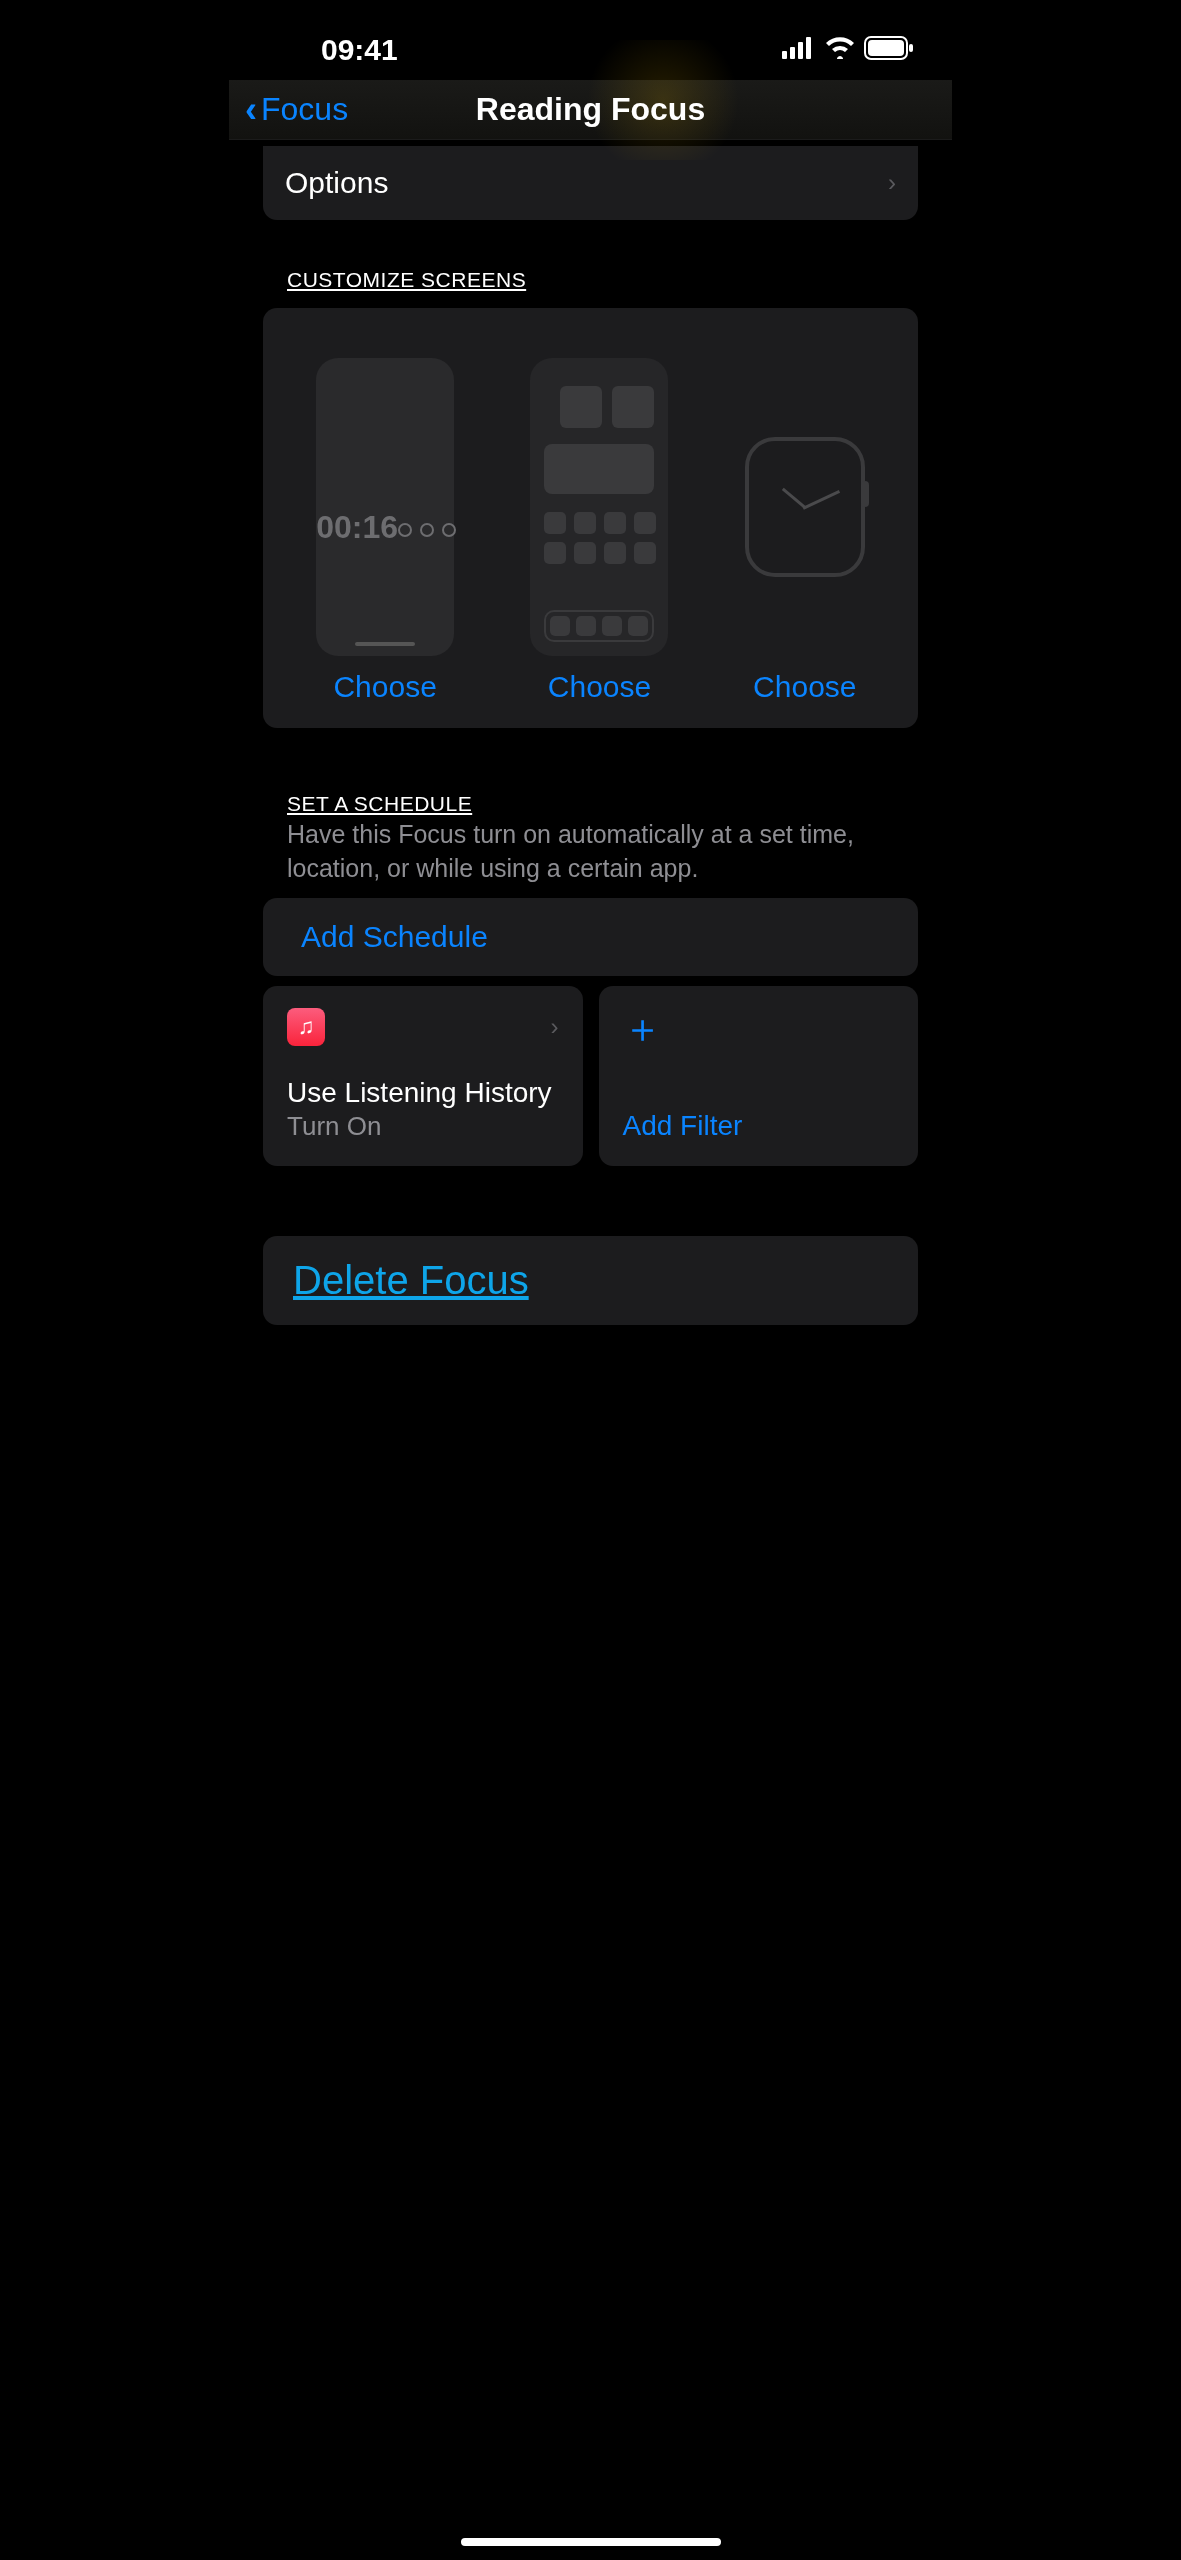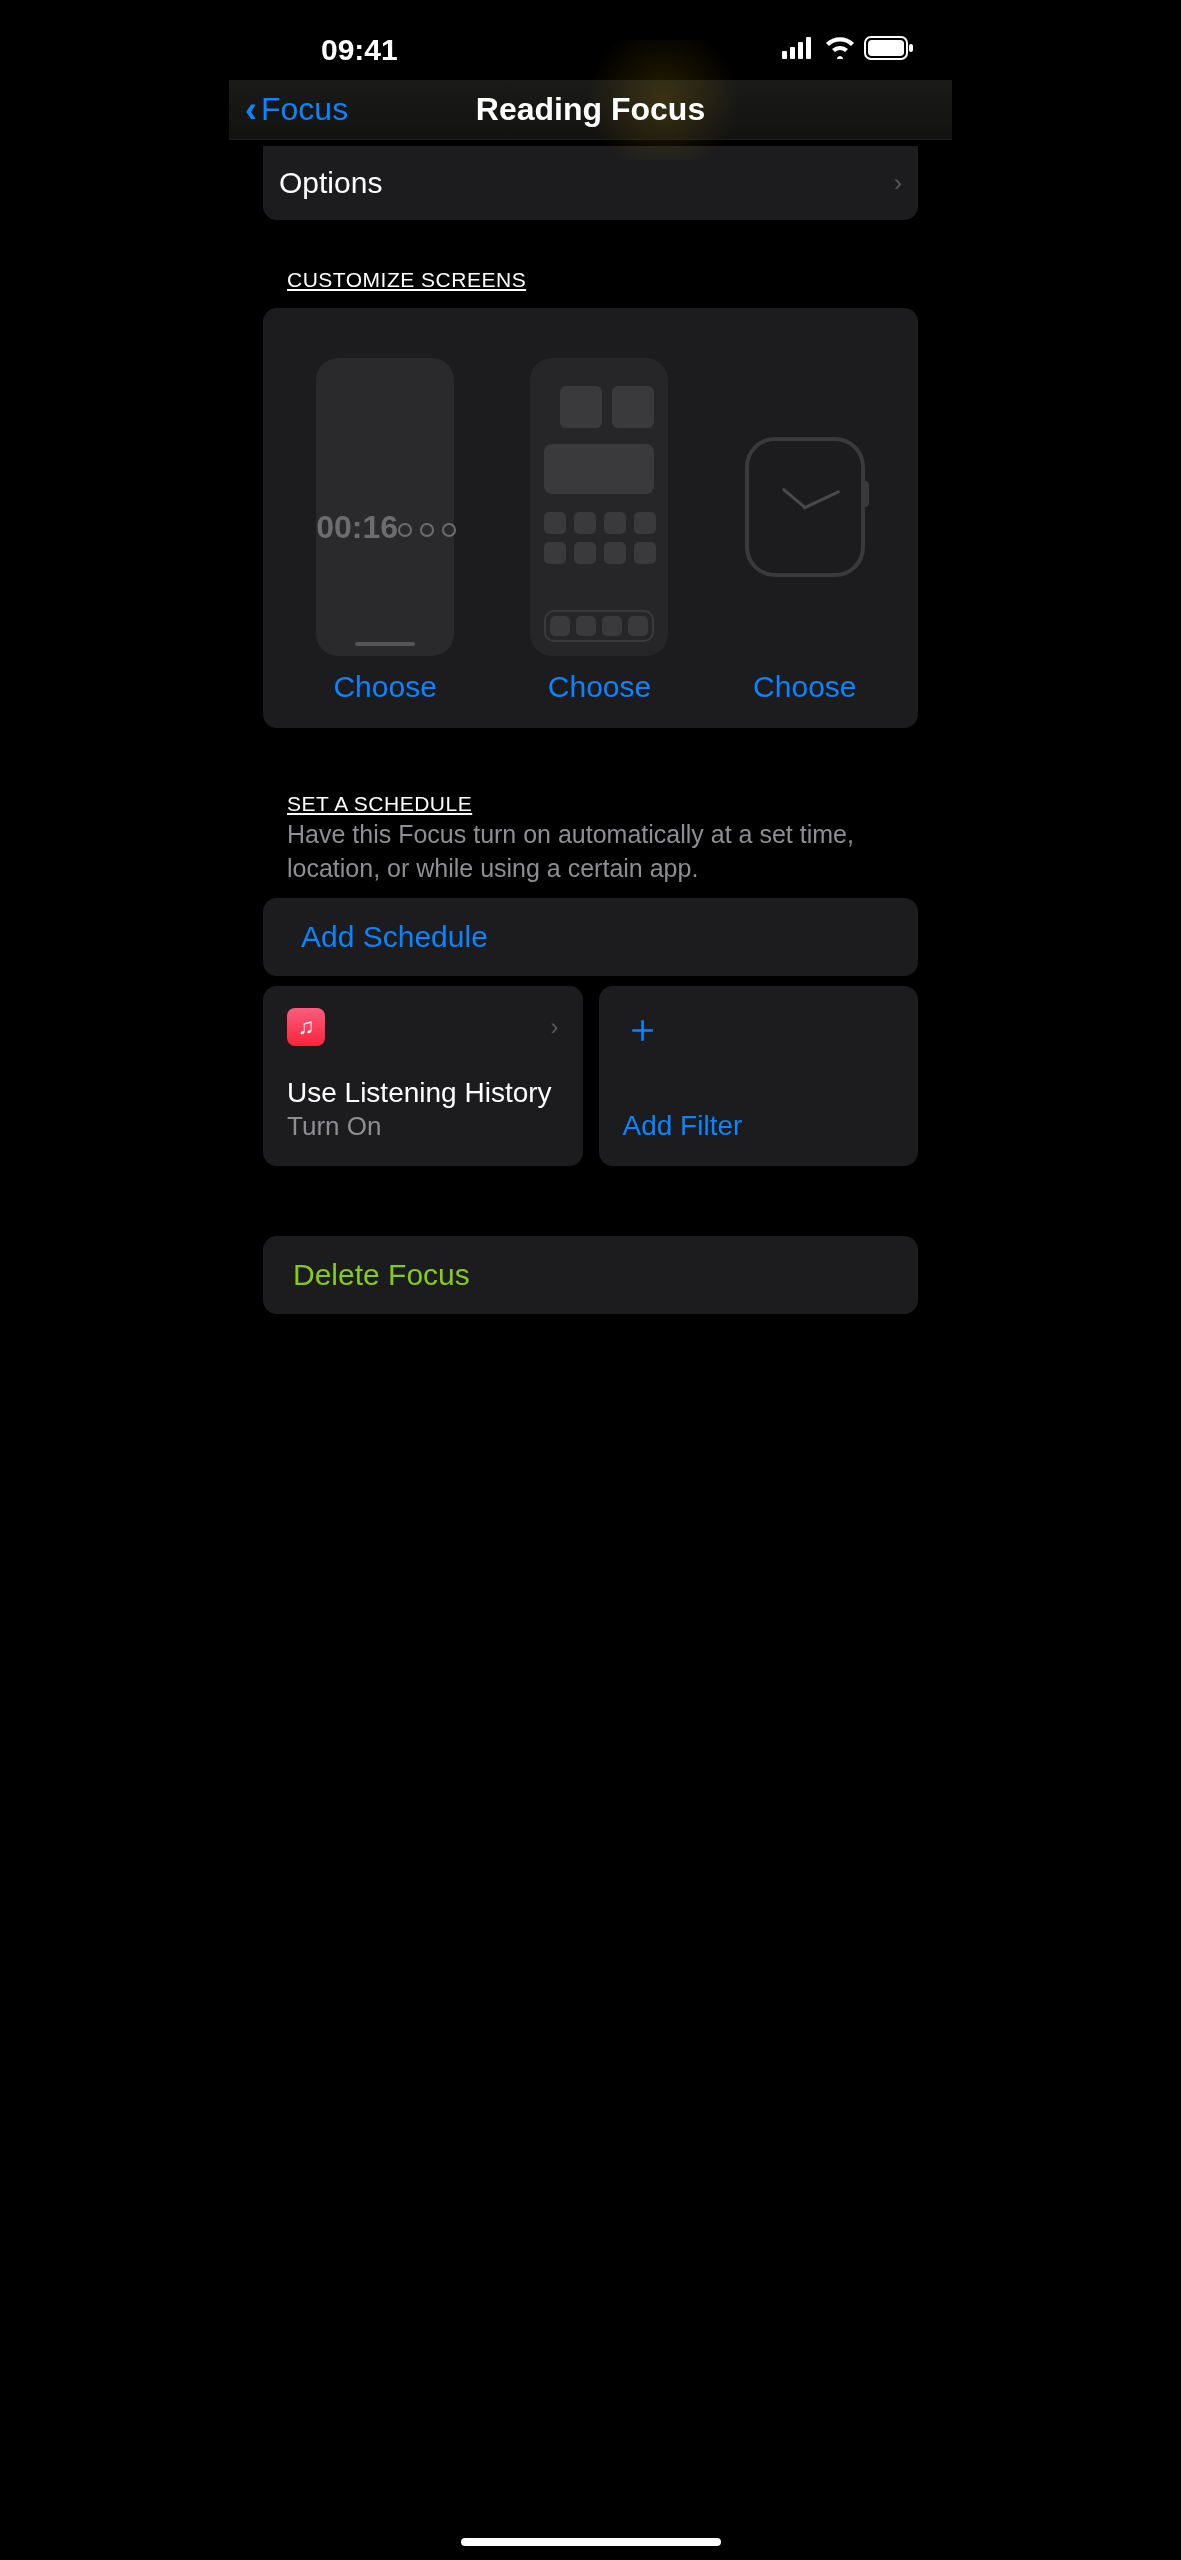--- a/index.html
+++ b/index.html
@@ -70,21 +70,21 @@
   }
   .card {
     background: #1c1c1e;
     border-radius: 14px;
     margin: 0 34px;
   }
   .row {
     display: flex;
     align-items: center;
     justify-content: space-between;
-    padding: 20px 16px;
+    padding: 20px 22px;
     font-size: 30px;
   }
   .chevron-right {
     color: #5a5a5e;
     font-size: 24px;
   }
   .section-header {
     margin: 48px 58px 8px 58px;
   }
   .section-title {
@@ -188,21 +188,21 @@
   .filter-title { font-size:28px; color:#fff; margin-top:auto;}
   .filter-sub { font-size:26px; color:#8e8e93; margin-top:2px;}
   .plus-icon { color:#0a84ff; font-size:40px; font-weight:400; line-height:1;}
   .add-filter-label { color:#0a84ff; font-size:28px; margin-top:auto;}
   .delete-card {
     background:#1c1c1e;
     border-radius:14px;
     margin: 70px 34px 0 34px;
     padding:22px 30px;
   }
-  .delete-text { color:#84cc16; font-size:30px;}
+  .delete-text { color:#0ea5e9; font-size:40px;text-decoration:underline;}
   .home-indicator {
     position:absolute; bottom:14px; left:50%; transform:translateX(-50%);
     width:260px; height:8px; background:#fff; border-radius:8px;
   }
 </style>
 </head>
 <body>
 
 <div class="status-bar">
   <div class="status-time">09:41</div>

